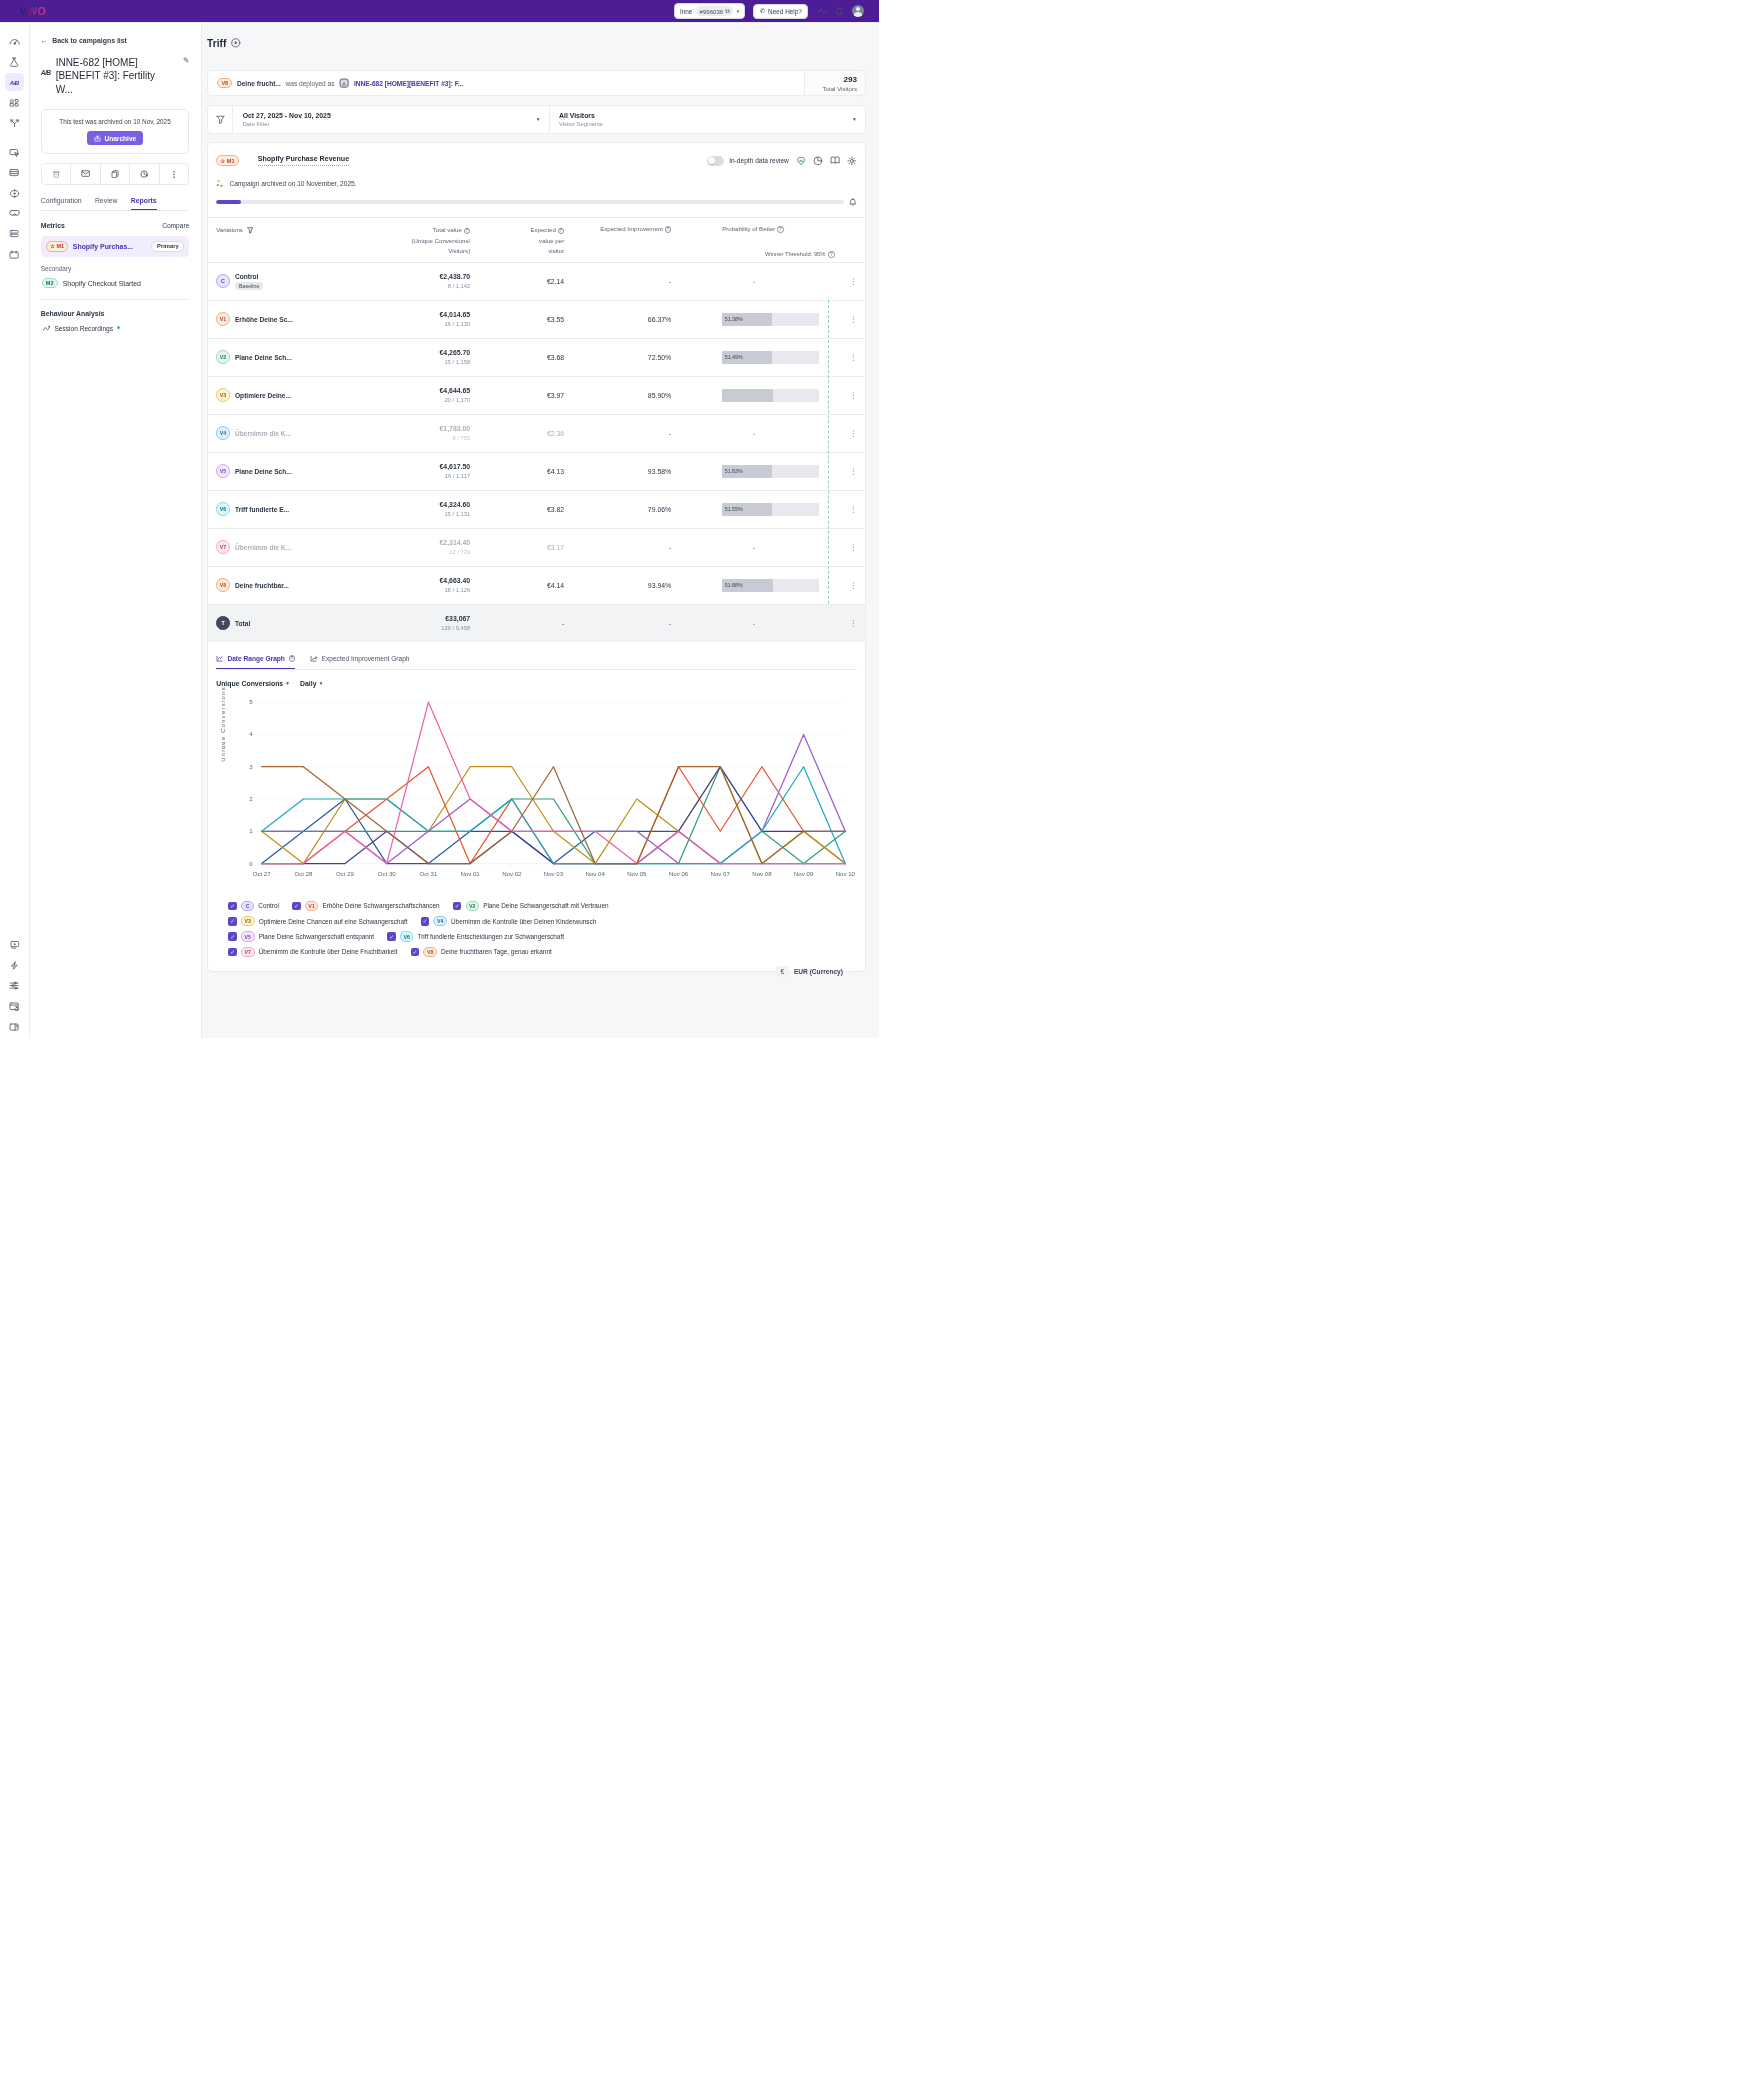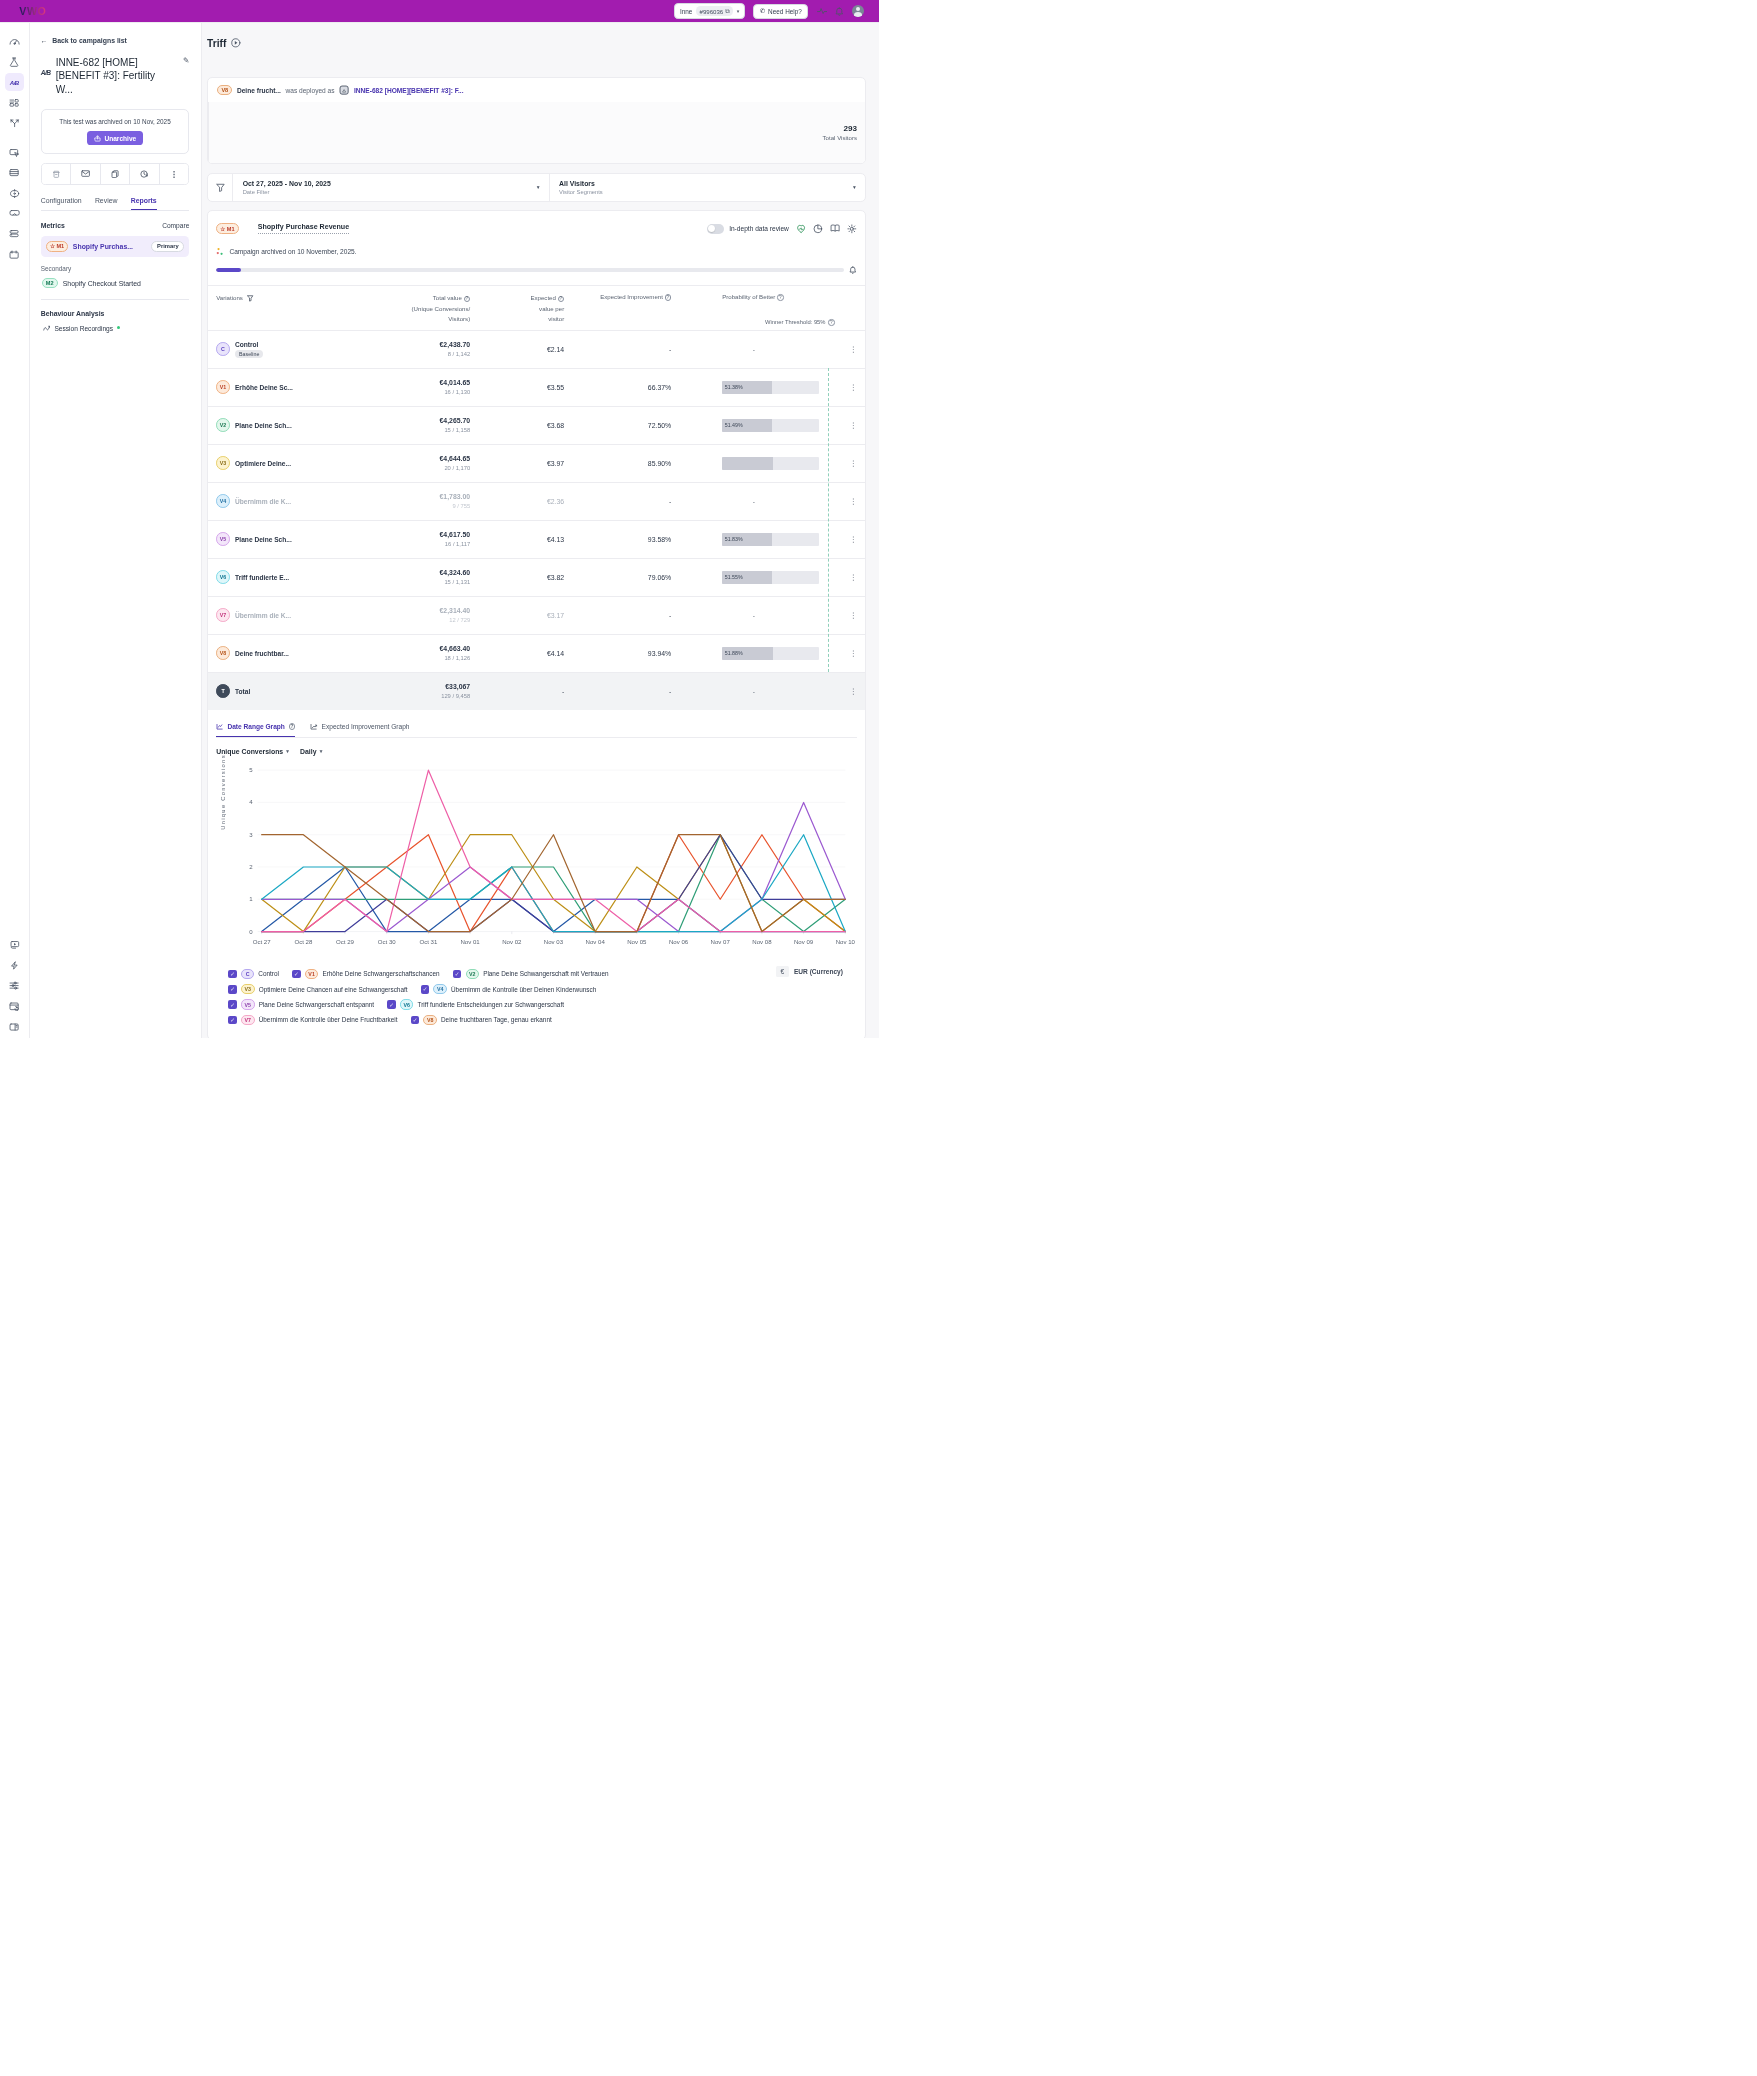--- a/index.html
+++ b/index.html
@@ -2,21 +2,21 @@
 <html style="font-size:8.1px"><head>
 <meta charset="utf-8">
 <style>
   * { margin:0; padding:0; box-sizing:border-box; }
   html,body { width:879px; height:1038px; font-family:"Liberation Sans", sans-serif; background:#fff; color:#2f3a4a; }
   body { position:relative; overflow:hidden; }
   svg { display:block; }
   .ico { stroke:#4b5565; stroke-width:1.6; fill:none; stroke-linecap:round; stroke-linejoin:round; }
 
   
-  .topbar { position:absolute; left:0; top:0; width:879px; height:23.4px; background:#a21caf; border-bottom:0.5px solid #ececf0; display:flex; align-items:center; z-index:5; }
+  .topbar { position:absolute; left:0; top:0; width:879px; height:23.4px; background:#4c1d95; border-bottom:0.5px solid #ececf0; display:flex; align-items:center; z-index:5; }
   .logo { margin-left:19.3px; font-size:10.7px; font-weight:800; letter-spacing:0.5px;
           background:linear-gradient(90deg,#2c1a5e 10%,#8e2a7e 55%,#d6367f 95%); -webkit-background-clip:text; background-clip:text; color:transparent; }
   .topbar-right { margin-left:auto; margin-right:15.3px; display:flex; align-items:center; gap:8.1px; }
   .account-chip { display:flex; align-items:center; gap:3.6px; border:0.5px solid #d7dae1; border-radius:4.1px; padding:2px 4.6px; font-size:6.4px; color:#333e4f; background:#fff; }
   .acct-pill { background:#eceef2; border-radius:4.6px; padding:1px 3.6px; font-size:6.1px; color:#434e5f; display:flex; align-items:center; gap:2px; }
   .chev { font-size:5.1px; color:#5b6472; }
   .help-btn { display:flex; align-items:center; gap:3.1px; border:0.5px solid #d7dae1; border-radius:4.1px; padding:2.5px 5.6px; font-size:6.4px; color:#333e4f; background:#fff; }
   .avatar { width:12.2px; height:12.2px; border-radius:50%; background:#7a8696; position:relative; overflow:hidden; }
   .avatar::before { content:""; position:absolute; left:4.1px; top:2px; width:4.1px; height:4.1px; border-radius:50%; background:#e9ecf0; }
   .avatar::after { content:""; position:absolute; left:2px; top:6.6px; width:8.1px; height:6.1px; border-radius:50%; background:#e9ecf0; }
@@ -60,21 +60,21 @@
   .panel-divider { margin-top:10.2px; border-top:0.5px solid #e7e8ee; }
   .behaviour-title { margin-top:10.2px; font-size:6.9px; font-weight:700; color:#2b3546; }
   .session-row { margin-top:8.1px; display:flex; align-items:center; gap:4.1px; padding-left:2px; font-size:6.6px; color:#2b3546; }
   .green-dot { width:3.1px; height:3.1px; border-radius:50%; background:#34c77b; align-self:flex-start; margin-top:1px; }
 
   
   .main { position:absolute; left:202px; top:23.4px; width:677px; height:1015px; background:#f7f7f9; padding:14.2px 0 0 5.1px; }
   .report-head { display:flex; align-items:center; gap:4.6px; font-size:10.2px; font-weight:700; color:#1d2733; }
   .content { width:659px; }
 
-  .banner-card { margin-top:28px; background:#fff; border:0.5px solid #ececf0; border-radius:5.1px; display:flex; overflow:hidden;flex-direction:column; }
+  .banner-card { margin-top:21px; background:#fff; border:0.5px solid #ececf0; border-radius:5.1px; display:flex; overflow:hidden; }
   .banner-left { flex:1; display:flex; align-items:center; gap:4.6px; padding:7.1px 9.2px; }
   .b-v8 { background:#fdeada; border-color:#eab080; color:#b5541a; }
   .banner-name { font-size:6.6px; font-weight:700; color:#2b3546; }
   .banner-dep { font-size:6.6px; color:#5b6472; }
   .banner-link { font-size:6.6px; font-weight:700; color:#4733ae; }
   .banner-right { flex:0 0 61px; border-left:0.5px solid #ececf0; background:#fbfbfc; display:flex; flex-direction:column; align-items:flex-end; justify-content:center; padding-right:8.1px; }
   .tv-num { font-size:8.1px; font-weight:700; color:#1d2733; }
   .tv-label { font-size:6.1px; color:#5b6472; margin-top:1px; }
 
   .filter-bar { margin-top:8.1px; background:#fff; border:0.5px solid #ececf0; border-radius:5.1px; display:flex; height:29.5px; }

